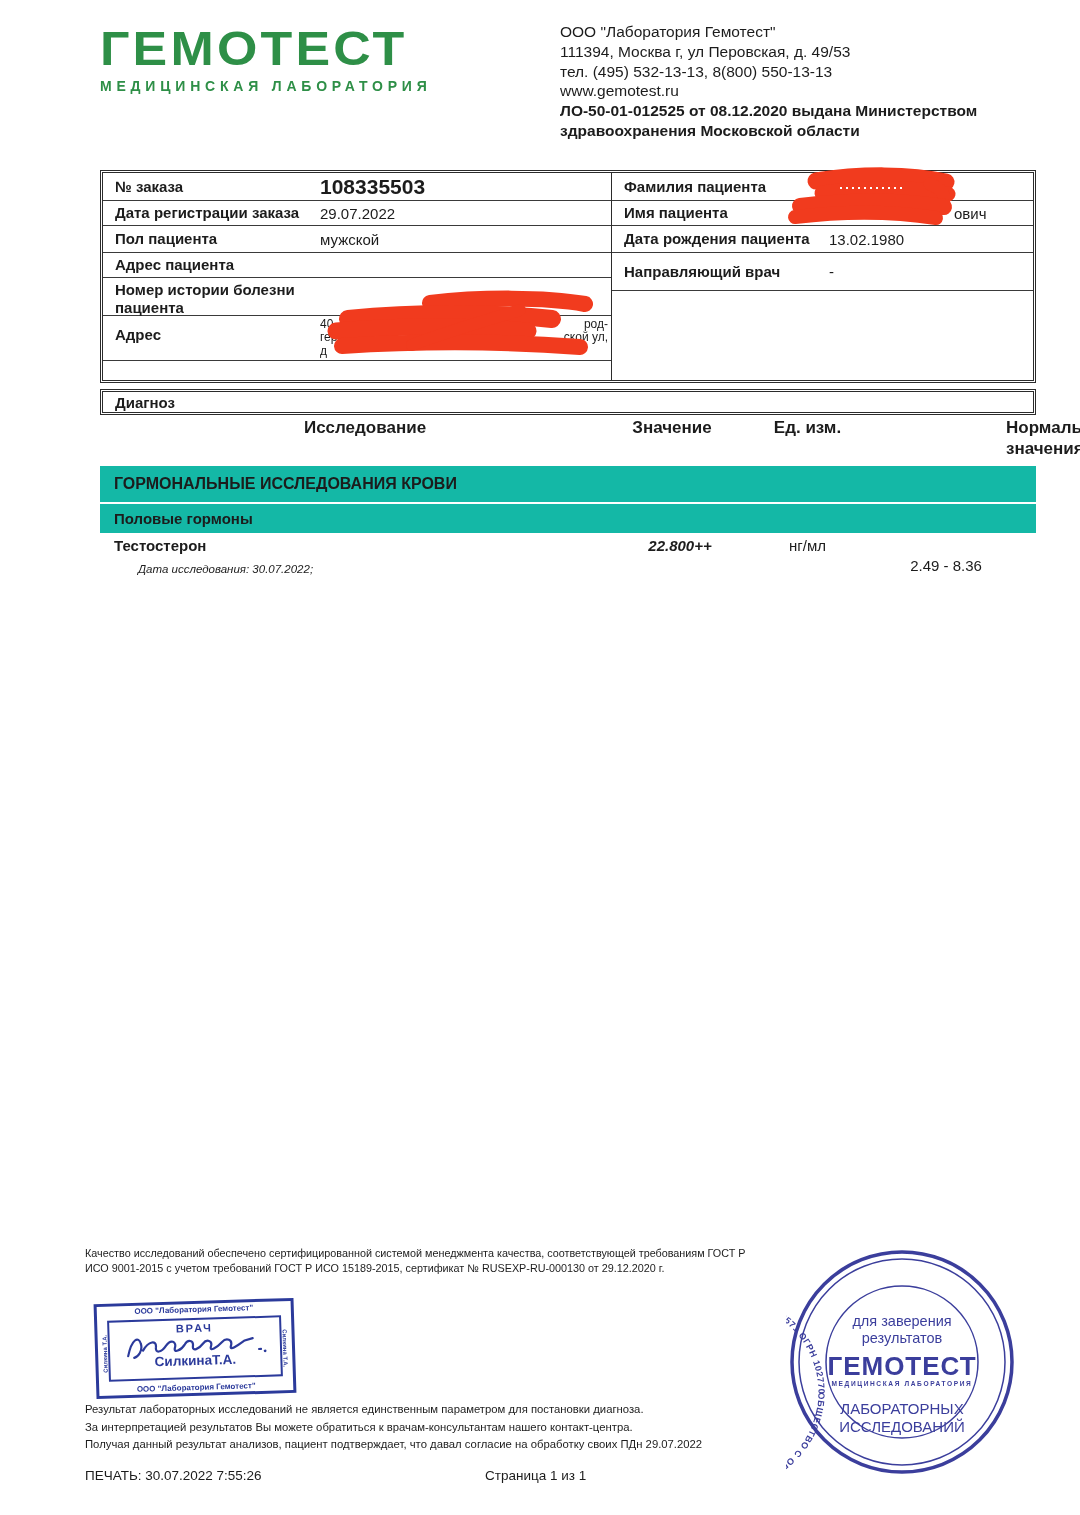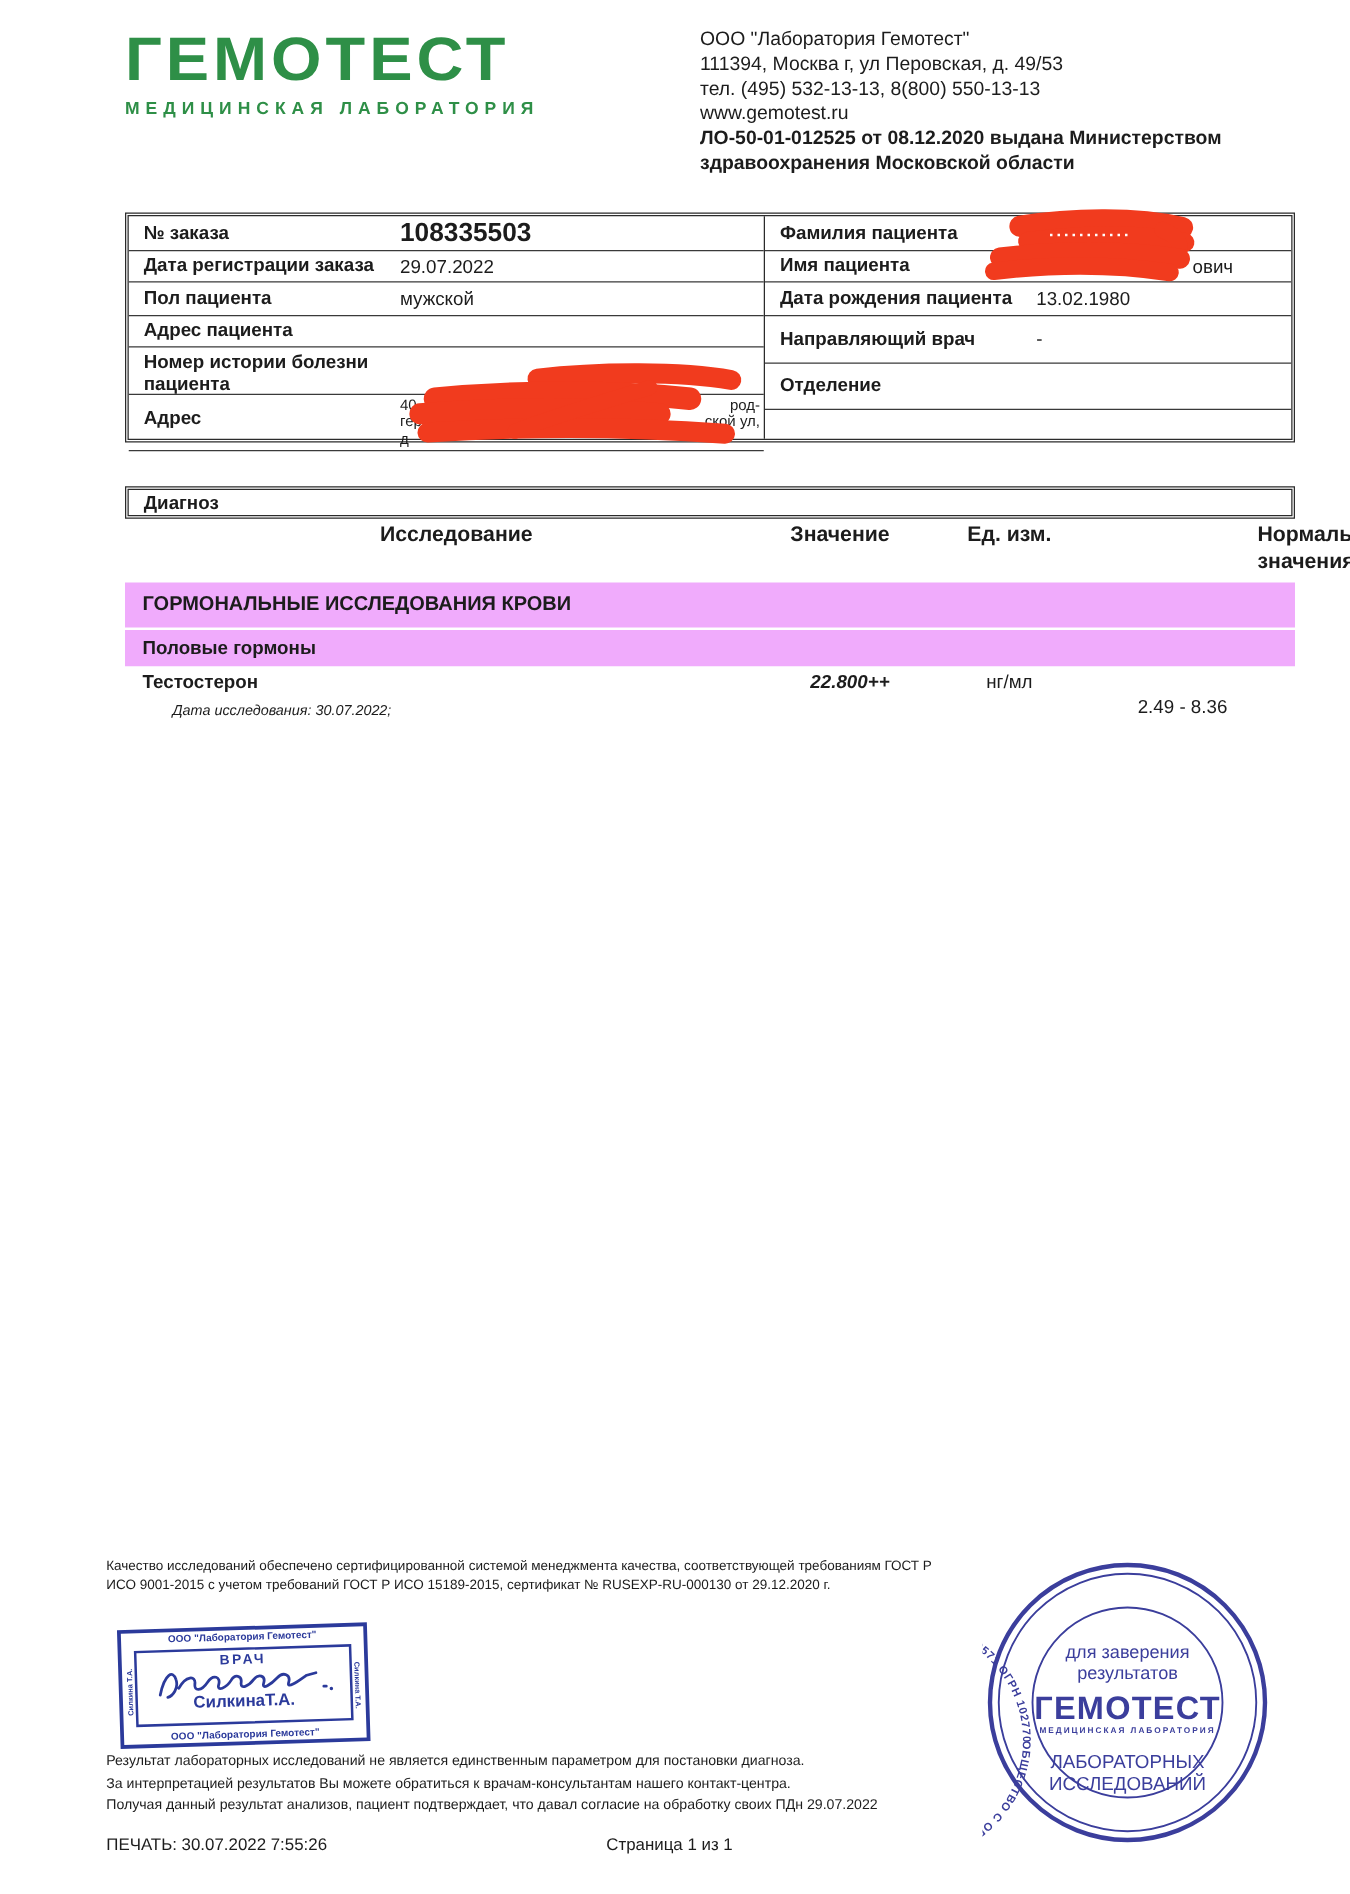--- a/index.html
+++ b/index.html
@@ -8,21 +8,21 @@
 
   
   .logo{position:absolute;left:100px;top:24px;}
   .logo-title{font-size:49px;font-weight:bold;color:#2e8f47;letter-spacing:3px;line-height:1;
               transform:scaleX(1.06);transform-origin:left;}
   .logo-sub{font-size:14px;font-weight:bold;color:#2e8f47;letter-spacing:4.8px;margin-top:5px;}
   .company{position:absolute;left:560px;top:22px;width:452px;font-size:15.5px;line-height:1.28;}
   .company .bold{font-weight:bold;}
 
   
-  .info-table{position:absolute;left:100px;top:170px;width:936px;height:184px;
+  .info-table{position:absolute;left:100px;top:170px;width:936px;height:213px;
               border:3px double #2b2b2b;display:flex;box-sizing:border-box;background:#fff;}
   .half{position:relative;display:flex;flex-direction:column;}
   .half.lft{width:508px;border-right:1px solid #2b2b2b;}
   .half.rgt{flex:1;}
   .irow{display:flex;align-items:center;border-bottom:1px solid #3a3a3a;box-sizing:border-box;
         padding-left:12px;flex:0 0 auto;}
   .irow.top{align-items:flex-start;}
   .h28{height:28px}.h25{height:25px}.h27{height:27px}.h38{height:38px}.h45{height:45px}.h37{height:37px}
   .ilabel{font-weight:bold;font-size:15px;width:205px;line-height:1.18;flex:0 0 auto;}
   .ival{font-size:15px;}
@@ -35,21 +35,21 @@
 
   .diagnosis{position:absolute;left:100px;top:389px;width:936px;height:26px;border:3px double #2b2b2b;
              box-sizing:border-box;font-weight:bold;font-size:15px;padding:2px 0 0 12px;background:#fff;}
 
   
   .res-head span{position:absolute;font-size:17px;font-weight:bold;line-height:1.25;}
   .rh-study{left:115px;top:417px;width:500px;text-align:center;}
   .rh-value{left:597px;top:417px;width:150px;text-align:center;}
   .rh-unit{left:755px;top:417px;width:105px;text-align:center;}
   .rh-normal{left:850px;top:417px;width:156px;text-align:right;}
-  .band{position:absolute;left:100px;width:936px;background:#f0abfc;display:flex;align-items:center;
+  .band{position:absolute;left:100px;width:936px;background:#14b8a6;display:flex;align-items:center;
         padding-left:14px;box-sizing:border-box;font-weight:bold;}
   .band1{top:466px;height:36px;font-size:16px;}
   .band2{top:504px;height:29px;font-size:15px;}
   .res-row{position:absolute;left:100px;top:537px;width:936px;height:22px;}
   .res-row span{position:absolute;font-size:15px;}
   .rr-name{left:14px;font-weight:bold;}
   .rr-value{left:505px;width:150px;text-align:center;font-weight:bold;font-style:italic;}
   .rr-unit{left:655px;width:105px;text-align:center;font-size:14.5px;}
   .rr-normal{left:770px;width:152px;text-align:center;margin-top:20px;}
   .res-note{position:absolute;left:138px;top:563px;font-size:11.5px;font-style:italic;}
@@ -147,24 +147,20 @@
         <span class="ilabel">Имя пациента</span>
         <span class="ival indent">ович</span>
       </div>
       <div class="irow h27">
         <span class="ilabel">Дата рождения пациента</span>
         <span class="ival">13.02.1980</span>
       </div>
       <div class="irow h38">
         <span class="ilabel">Направляющий врач</span>
         <span class="ival">-</span>
-      </div>
-      <div class="irow h37">
-        <span class="ilabel">Отделение</span>
-        <span class="ival"></span>
       </div>
       <div class="fill"></div>
     </div>
   </div>
 
   <div class="diagnosis">
     <span>Диагноз</span>
   </div>
 
   <div class="res-head">

